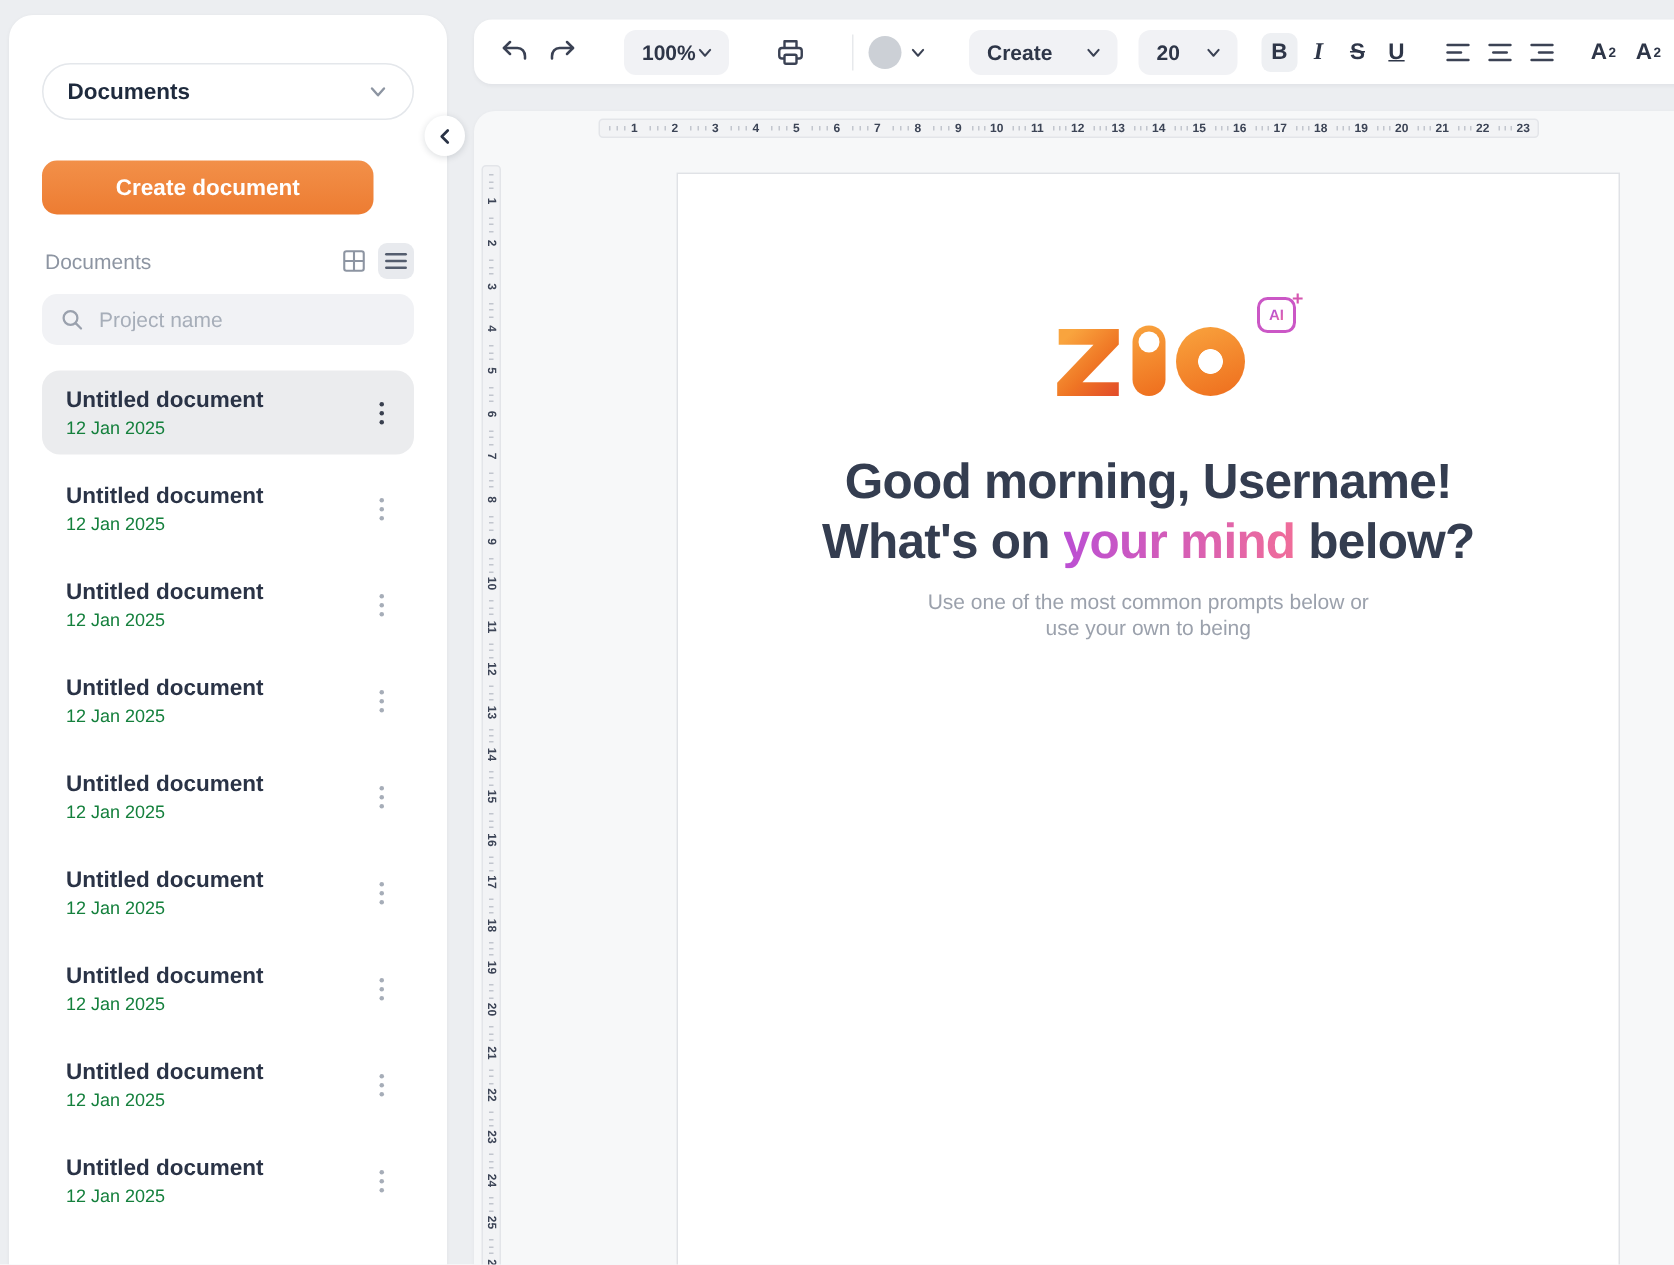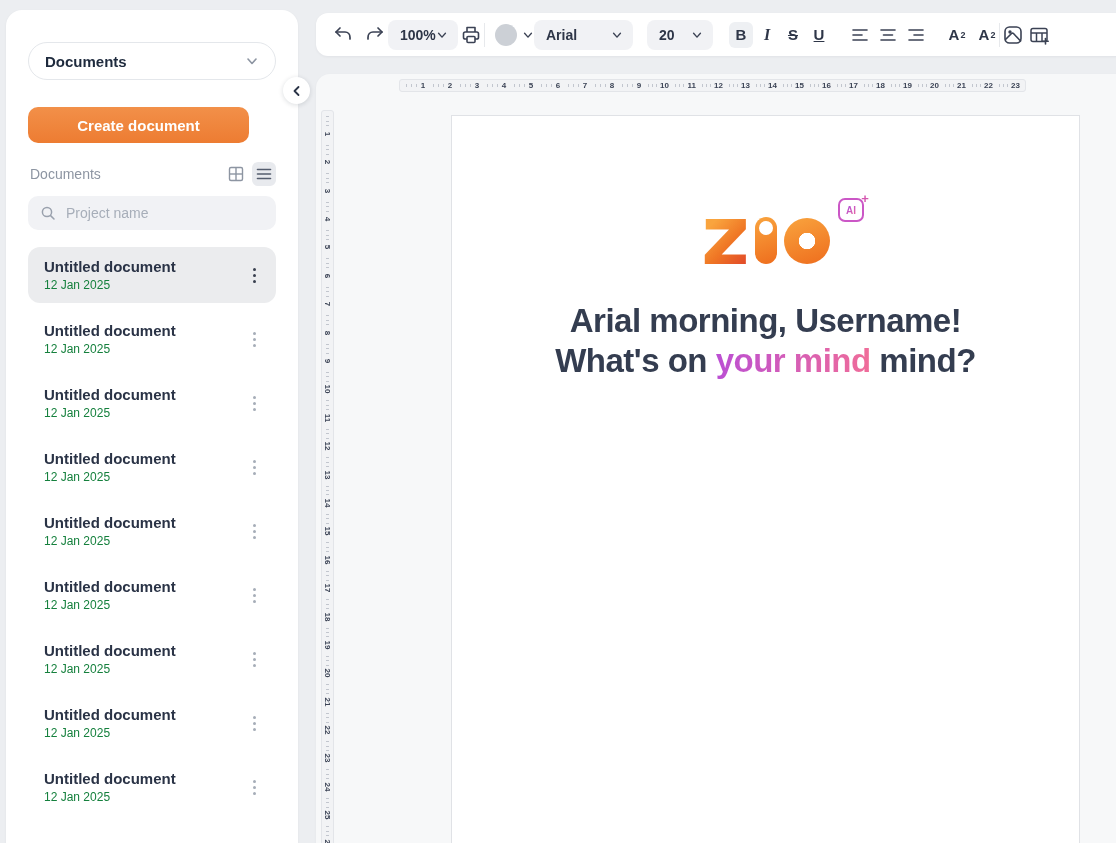--- a/index.html
+++ b/index.html
@@ -85,21 +85,21 @@
     min-width:24px; height:26px; border-radius:6px;
     font-size:15px; font-weight:700; color:#2e3648;
     display:flex; align-items:center; justify-content:center; flex:0 0 auto;
   }
   .tb-text.active { background:#eef0f3; }
   .tb-text.italic { font-style:italic; font-family:"Liberation Serif", serif; font-size:16px; }
   .tb-text.strike { text-decoration:line-through; }
   .tb-text.underline { text-decoration:underline; }
   .tb-text sup { font-size:9px; font-weight:700; margin-left:1px; }
   .tb-text sub { font-size:9px; font-weight:700; margin-left:1px; }
-  .ml6{margin-left:6px;} .ml10{margin-left:10px;} .ml12{margin-left:0;} .ml14{margin-left:14px;} .ml16{margin-left:16px;} .ml2{margin-left:2px;}
+  .ml6{margin-left:6px;} .ml10{margin-left:10px;} .ml12{margin-left:28px;} .ml14{margin-left:14px;} .ml16{margin-left:16px;} .ml2{margin-left:2px;}
 
   
   .editor {
     position:absolute; left:316px; top:74px; width:824px; bottom:-20px;
     background:#f7f8f9; border-radius:14px 14px 0 0;
     box-shadow:0 1px 3px rgba(16,24,40,.04);
   }
   .h-ruler {
     position:absolute; left:83px; top:5px; height:13px;
     background:#f2f3f5; border:1px solid #e3e5e9; border-radius:3px;
@@ -342,21 +342,21 @@
   <div class="tb-sep ml12"></div>
 
   <div class="swatch-wrap ml10">
     <span class="swatch"></span>
     <svg class="ic" width="12" height="12" viewBox="0 0 14 14">
         <polyline points="3,5 7,9.5 11,5" fill="none" stroke="#3b4254" stroke-width="1.6" stroke-linecap="round" stroke-linejoin="round"></polyline>
       </svg>
   </div>
 
   <div class="chip ml12" style="width:99px;">
-    <span>Arial</span>
+    <span>Create</span>
     <svg class="ic" width="12" height="12" viewBox="0 0 14 14">
         <polyline points="3,5 7,9.5 11,5" fill="none" stroke="#3b4254" stroke-width="1.6" stroke-linecap="round" stroke-linejoin="round"></polyline>
       </svg>
   </div>
 
   <div class="chip ml14" style="width:66px;">
     <span>20</span>
     <svg class="ic" width="12" height="12" viewBox="0 0 14 14">
         <polyline points="3,5 7,9.5 11,5" fill="none" stroke="#3b4254" stroke-width="1.6" stroke-linecap="round" stroke-linejoin="round"></polyline>
       </svg>
@@ -725,18 +725,22 @@
       <span class="logo-z">z</span>
       <span class="logo-i"></span>
       <span class="logo-o"></span>
       <span class="ai-badge">
         <span class="ai">AI</span>
         <span class="plus">+</span>
       </span>
     </div>
 
     <h1 class="heading">
-      <span>Arial morning, Username!</span><br>
-      <span>What's on </span><span class="hl">your mind</span><span> mind?</span>
+      <span>Good morning, Username!</span><br>
+      <span>What's on </span><span class="hl">your mind</span><span> below?</span>
     </h1>
 
+    <p class="subtitle">
+      <span>Use one of the most common prompts below or</span><br>
+      <span>use your own to being</span>
+    </p>
   </div>
 </div>
 
 </body></html>

